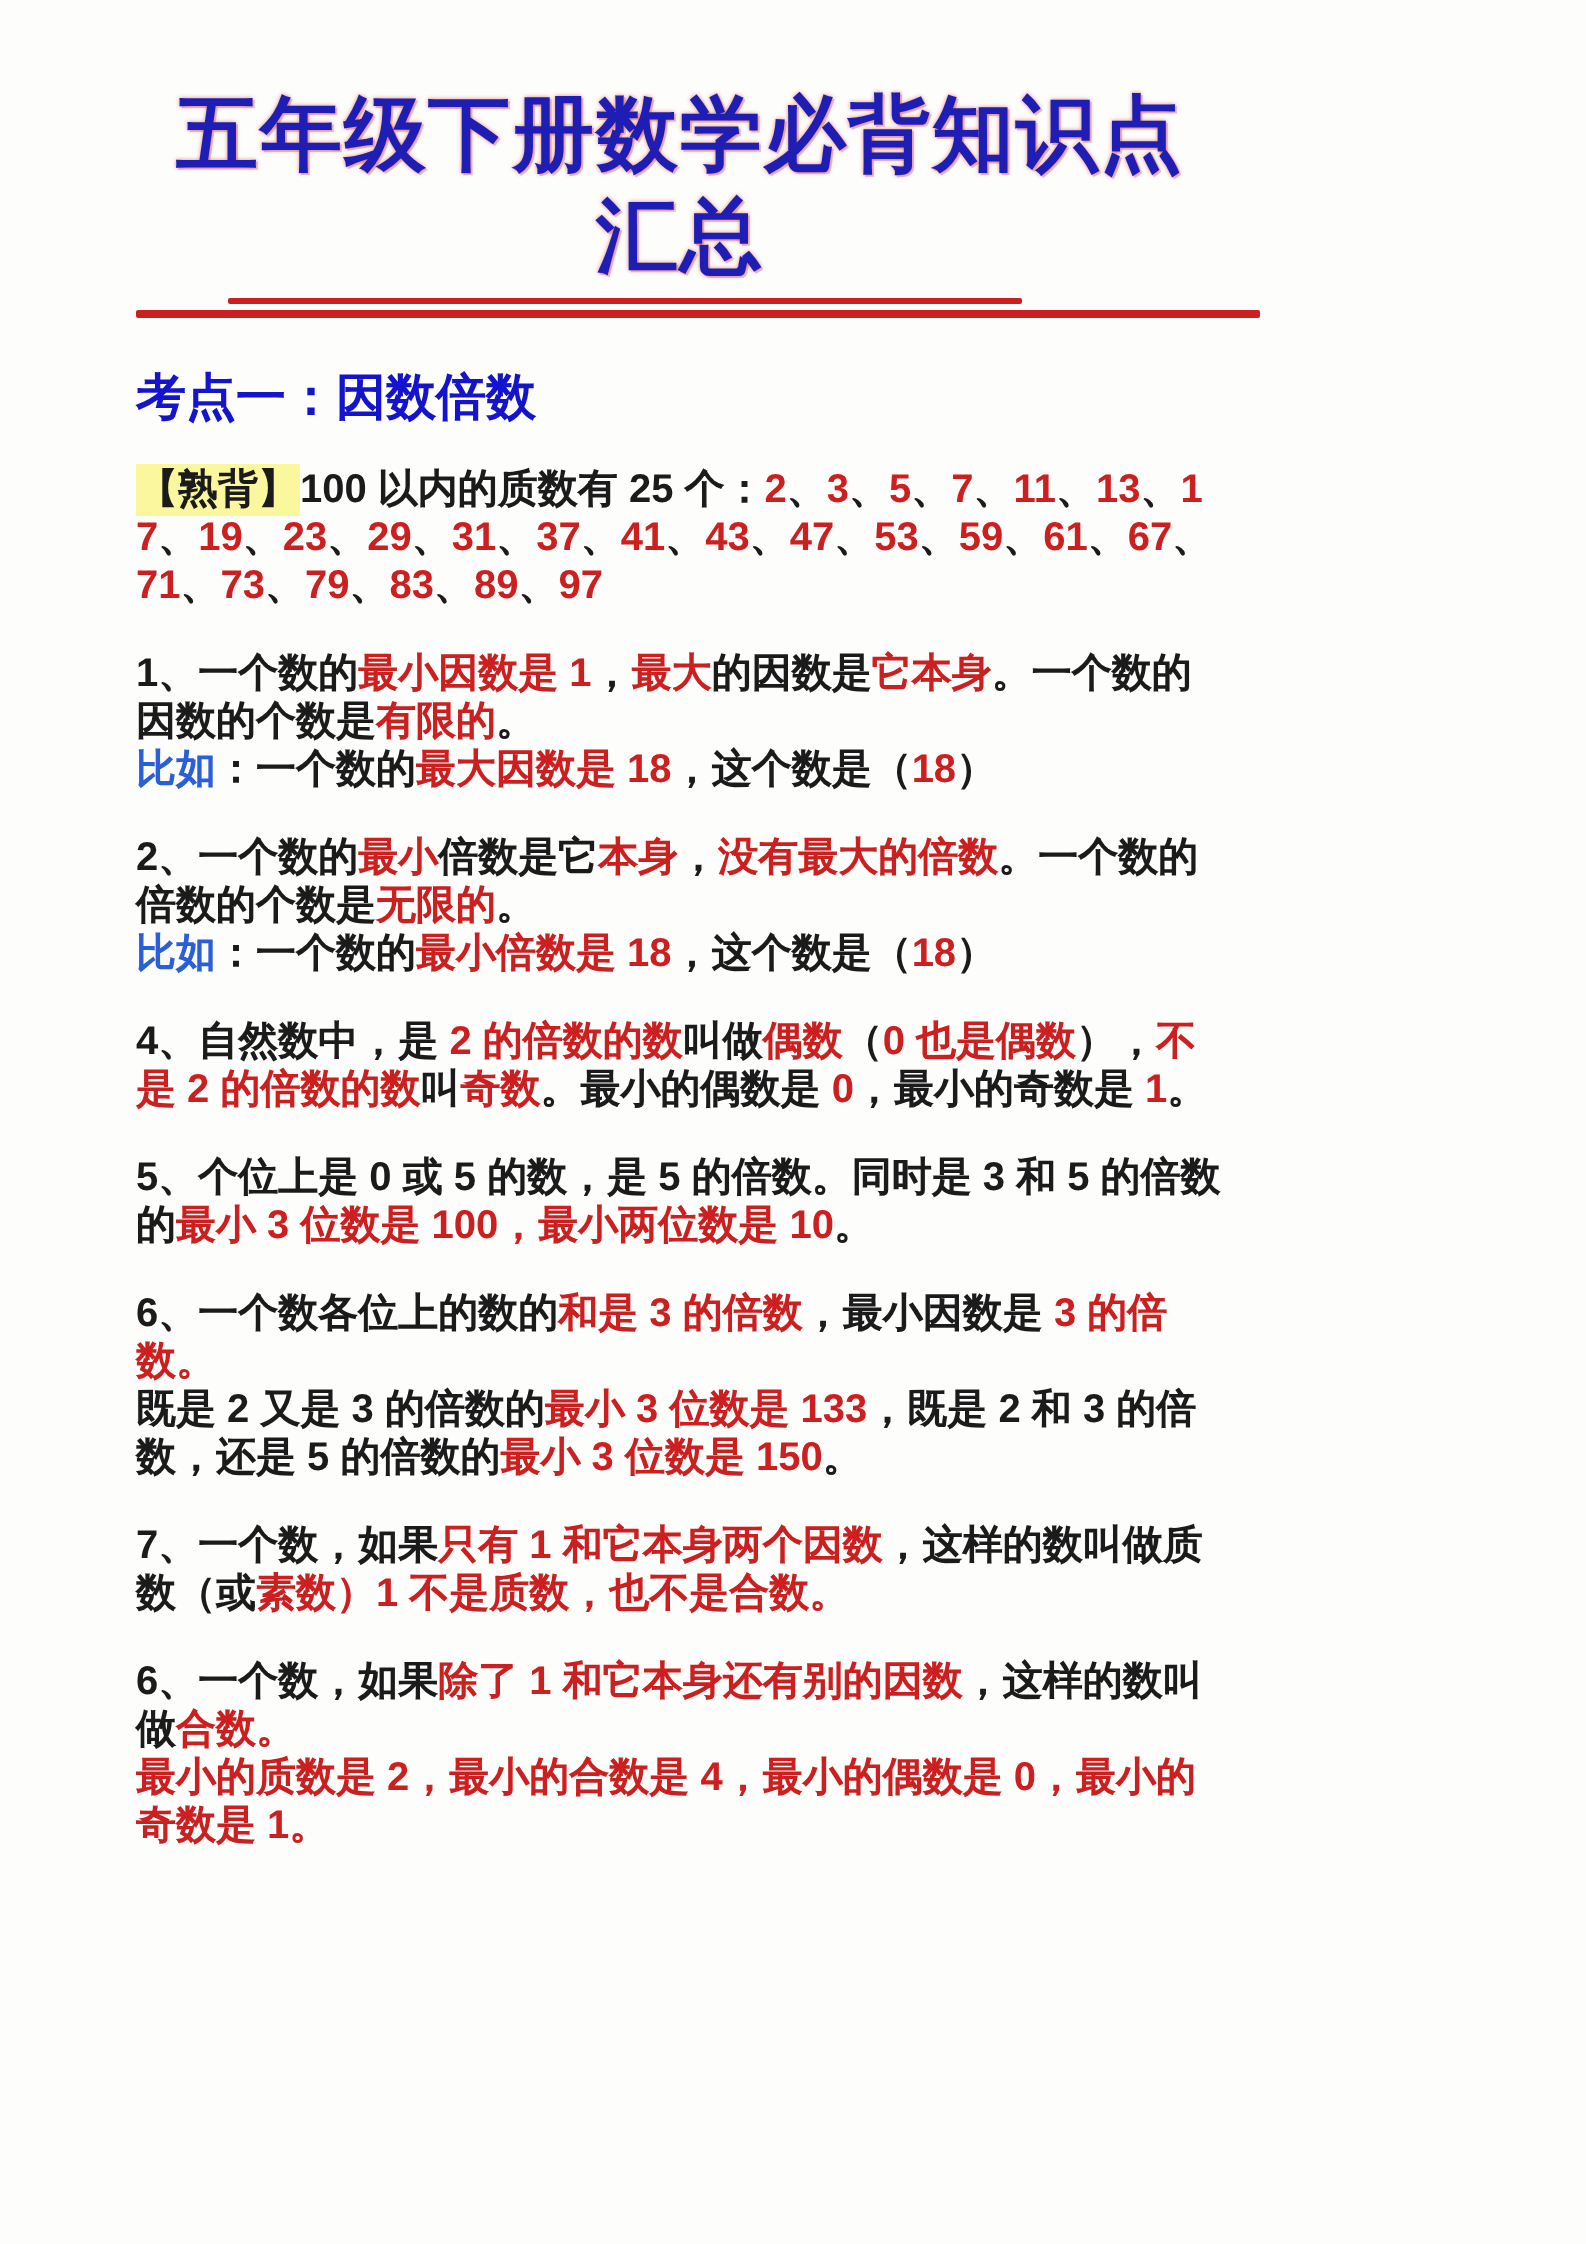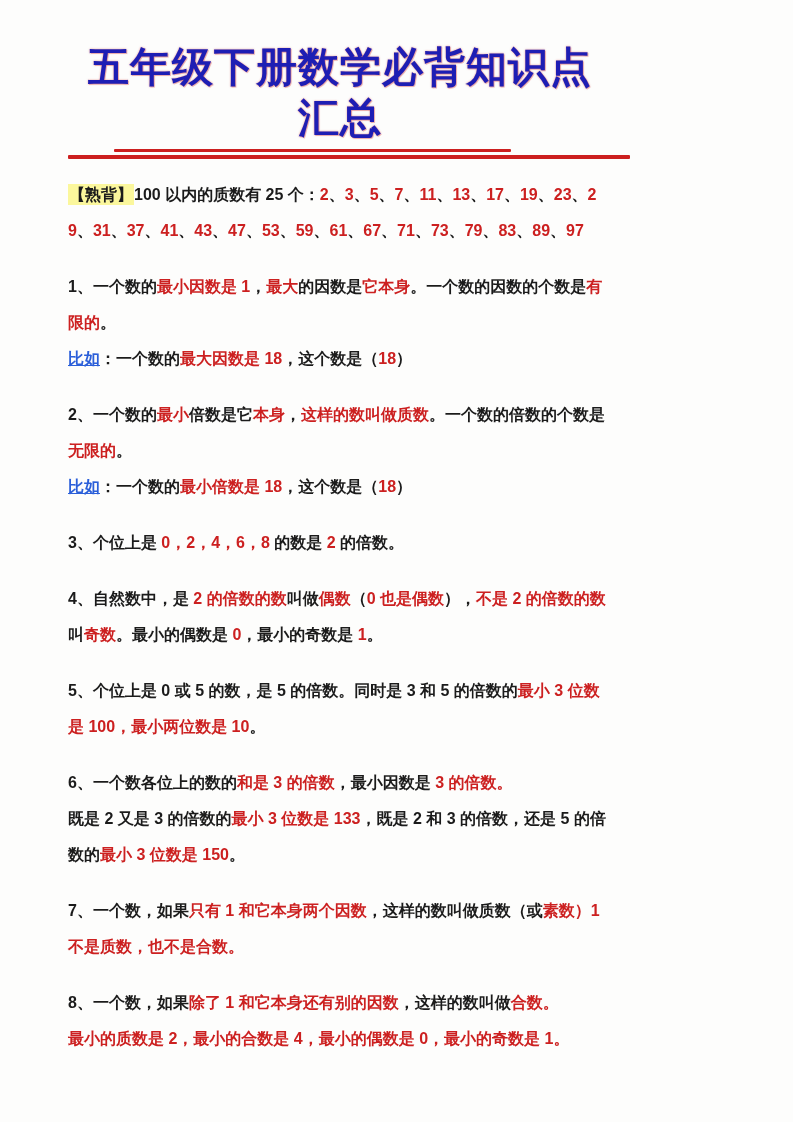--- a/index.html
+++ b/index.html
@@ -29,53 +29,53 @@
   .line.thin{height:3px;width:397px;margin:0 auto 3px auto;transform:translateX(-28px);}
   .line.thick{height:4px;width:562px;margin:0 auto;}
   .section{
     margin:24px 0 0 0;
     font-size:25px;
     color:var(--heading-blue,#1414cc);
     line-height:1.3;
   }
   .para{
     margin:20px 0 0 0;
-    font-size:16px;
-    line-height:36px;
+    font-size:20px;
+    line-height:24px;
     color:var(--text-black,#1b1b1b);
     white-space:pre-wrap;
     word-break:break-all;
   }
   .para:first-of-type{margin-top:18px;}
   .run-black{color:var(--text-black,#1b1b1b);}
   .run-red{color:var(--red,#cc2020);}
-  .run-blue{color:var(--link-blue,#2b5fd9);text-decoration:underline;}
+  .run-blue{color:var(--link-blue,#2b5fd9);}
   .run-highlight{
     color:var(--text-black,#1b1b1b);
     background:var(--highlight-yellow,#fbf79c);
     padding:2px 1px;
   }
 </style>
 </head>
 <body>
 
 <div class="page">
   <h1 class="title">五年级下册数学必背知识点汇总</h1>
   <div class="underline-wrap">
     <div class="line thin"></div>
     <div class="line thick"></div>
   </div>
+  <h2 class="section">考点一：因数倍数</h2>
   <div id="paragraphs">
       <p class="para"><span class="run-highlight">【熟背】</span><span class="run-black">100 以内的质数有 25 个：</span><span class="run-red">2</span><span class="run-black">、</span><span class="run-red">3</span><span class="run-black">、</span><span class="run-red">5</span><span class="run-black">、</span><span class="run-red">7</span><span class="run-black">、</span><span class="run-red">11</span><span class="run-black">、</span><span class="run-red">13</span><span class="run-black">、</span><span class="run-red">17</span><span class="run-black">、</span><span class="run-red">19</span><span class="run-black">、</span><span class="run-red">23</span><span class="run-black">、</span><span class="run-red">29</span><span class="run-black">、</span><span class="run-red">31</span><span class="run-black">、</span><span class="run-red">37</span><span class="run-black">、</span><span class="run-red">41</span><span class="run-black">、</span><span class="run-red">43</span><span class="run-black">、</span><span class="run-red">47</span><span class="run-black">、</span><span class="run-red">53</span><span class="run-black">、</span><span class="run-red">59</span><span class="run-black">、</span><span class="run-red">61</span><span class="run-black">、</span><span class="run-red">67</span><span class="run-black">、</span><span class="run-red">71</span><span class="run-black">、</span><span class="run-red">73</span><span class="run-black">、</span><span class="run-red">79</span><span class="run-black">、</span><span class="run-red">83</span><span class="run-black">、</span><span class="run-red">89</span><span class="run-black">、</span><span class="run-red">97</span></p>
       <p class="para"><span class="run-black">1、一个数的</span><span class="run-red">最小因数是 1</span><span class="run-black">，</span><span class="run-red">最大</span><span class="run-black">的因数是</span><span class="run-red">它本身</span><span class="run-black">。一个数的因数的个数是</span><span class="run-red">有限的</span><span class="run-black">。
 </span><span class="run-blue">比如</span><span class="run-black">：一个数的</span><span class="run-red">最大因数是 18</span><span class="run-black">，这个数是（</span><span class="run-red">18</span><span class="run-black">）</span></p>
-      <p class="para"><span class="run-black">2、一个数的</span><span class="run-red">最小</span><span class="run-black">倍数是它</span><span class="run-red">本身</span><span class="run-black">，</span><span class="run-red">这样的数叫做质数</span><span class="run-black">。一个数的倍数的个数是</span><span class="run-red">无限的</span><span class="run-black">。
+      <p class="para"><span class="run-black">2、一个数的</span><span class="run-red">最小</span><span class="run-black">倍数是它</span><span class="run-red">本身</span><span class="run-black">，</span><span class="run-red">没有最大的倍数</span><span class="run-black">。一个数的倍数的个数是</span><span class="run-red">无限的</span><span class="run-black">。
 </span><span class="run-blue">比如</span><span class="run-black">：一个数的</span><span class="run-red">最小倍数是 18</span><span class="run-black">，这个数是（</span><span class="run-red">18</span><span class="run-black">）</span></p>
-      <p class="para"><span class="run-black">3、个位上是 </span><span class="run-red">0，2，4，6，8</span><span class="run-black"> 的数是 </span><span class="run-red">2</span><span class="run-black"> 的倍数。</span></p>
       <p class="para"><span class="run-black">4、自然数中，是 </span><span class="run-red">2 的倍数的数</span><span class="run-black">叫做</span><span class="run-red">偶数</span><span class="run-black">（</span><span class="run-red">0 也是偶数</span><span class="run-black">），</span><span class="run-red">不是 2 的倍数的数</span><span class="run-black">叫</span><span class="run-red">奇数</span><span class="run-black">。最小的偶数是 </span><span class="run-red">0</span><span class="run-black">，最小的奇数是 </span><span class="run-red">1</span><span class="run-black">。</span></p>
       <p class="para"><span class="run-black">5、个位上是 0 或 5 的数，是 5 的倍数。同时是 3 和 5 的倍数的</span><span class="run-red">最小 3 位数是 100，最小两位数是 10</span><span class="run-black">。</span></p>
       <p class="para"><span class="run-black">6、一个数各位上的数的</span><span class="run-red">和是 3 的倍数</span><span class="run-black">，最小因数是 </span><span class="run-red">3 的倍数。</span><span class="run-black">
 既是 2 又是 3 的倍数的</span><span class="run-red">最小 3 位数是 133</span><span class="run-black">，既是 2 和 3 的倍数，还是 5 的倍数的</span><span class="run-red">最小 3 位数是 150</span><span class="run-black">。</span></p>
       <p class="para"><span class="run-black">7、一个数，如果</span><span class="run-red">只有 1 和它本身两个因数</span><span class="run-black">，这样的数叫做质数（或</span><span class="run-red">素数）1 不是质数，也不是合数。</span></p>
-      <p class="para"><span class="run-black">8、一个数，如果</span><span class="run-red">除了 1 和它本身还有别的因数</span><span class="run-black">，这样的数叫做</span><span class="run-red">合数。</span><span class="run-black">
+      <p class="para"><span class="run-black">6、一个数，如果</span><span class="run-red">除了 1 和它本身还有别的因数</span><span class="run-black">，这样的数叫做</span><span class="run-red">合数。</span><span class="run-black">
 </span><span class="run-red">最小的质数是 2，最小的合数是 4，最小的偶数是 0，最小的奇数是 1。</span></p>
     </div>
 </div>
 
 </body></html>

